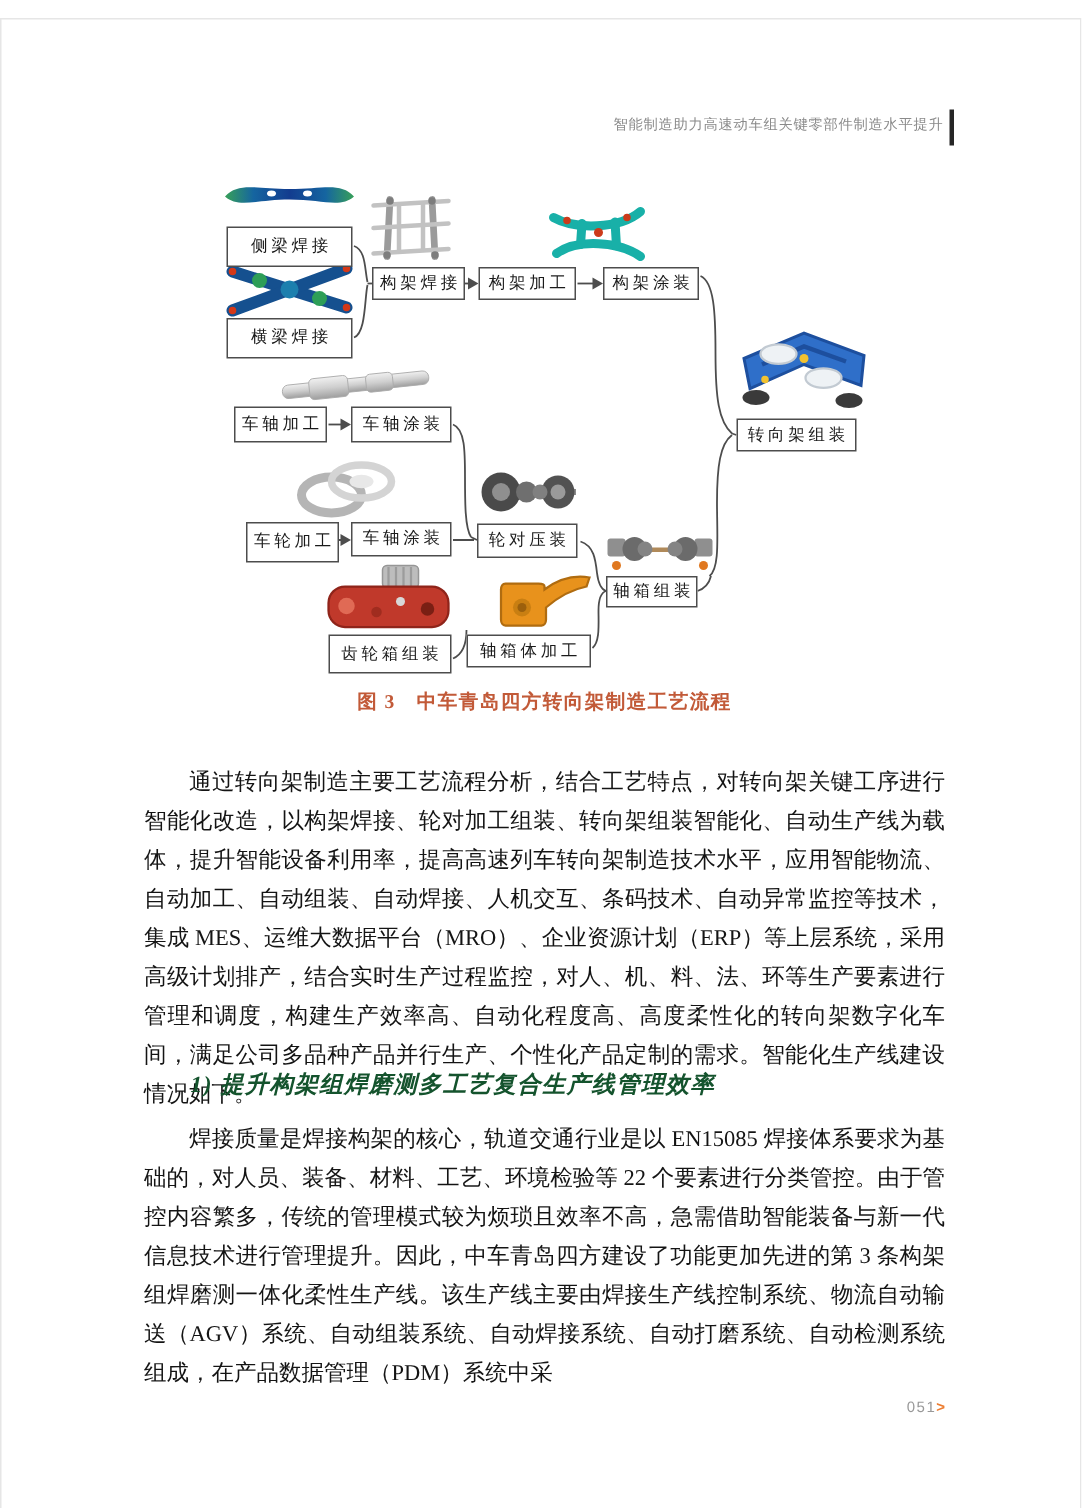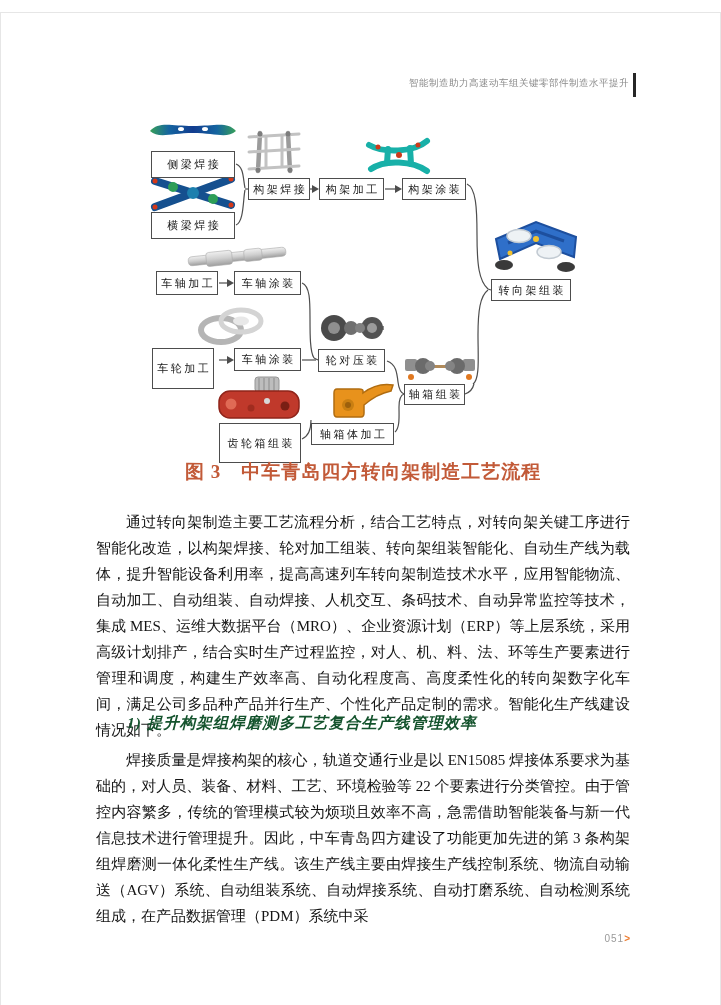--- a/index.html
+++ b/index.html
@@ -20,21 +20,21 @@
   .fc-box {
     position:absolute; border:1px solid #4d4d4d; background:#fff;
     display:flex; align-items:center; justify-content:center;
     font-size:11px; color:#1a1a1a; letter-spacing:2.5px; text-indent:2.5px;
     line-height:1;
   }
   .fc-img { position:absolute; }
   .fc-img svg { display:block; width:100%; height:100%; }
   
   .caption { position:absolute; left:95px; top:446px; width:534px; text-align:center;
-             font-weight:bold; font-size:19px; color:#c25a38; letter-spacing:1px; }
+             font-weight:bold; font-size:13px; color:#c25a38; letter-spacing:1px; }
   
   .para { position:absolute; left:95px; width:534px; font-size:15px; line-height:26px;
           color:#141414; text-align:justify; text-indent:2em; }
   .p1 { top:496px;font-family:Liberation Serif, serif; }
   .h1 { position:absolute; left:95px; top:700px; width:534px; text-indent:2em;
         font-size:15.5px; font-weight:bold; font-style:italic; color:#14532d; letter-spacing:1px; }
   .p2 { top:734px; }
   
   .pagenum { position:absolute; left:560px; top:920px; width:70px; text-align:right;
              font-family:"Liberation Sans","DejaVu Sans",sans-serif;
@@ -239,26 +239,26 @@
       </svg>
     </div>
 
     <div class="fc-box" style="left:150px;top:138px;width:84px;height:27px">侧梁焊接</div>
     <div class="fc-box" style="left:150px;top:199px;width:84px;height:27px">横梁焊接</div>
     <div class="fc-box" style="left:247px;top:165px;width:62px;height:22px">构架焊接</div>
     <div class="fc-box" style="left:318px;top:165px;width:65px;height:22px">构架加工</div>
     <div class="fc-box" style="left:401px;top:165px;width:64px;height:22px">构架涂装</div>
     <div class="fc-box" style="left:155px;top:258px;width:62px;height:24px">车轴加工</div>
     <div class="fc-box" style="left:233px;top:258px;width:67px;height:24px">车轴涂装</div>
-    <div class="fc-box" style="left:151px;top:335px;width:62px;height:41px">车轮加工</div>
+    <div class="fc-box" style="left:163px;top:335px;width:62px;height:27px">车轮加工</div>
     <div class="fc-box" style="left:233px;top:335px;width:67px;height:23px">车轴涂装</div>
     <div class="fc-box" style="left:317px;top:336px;width:67px;height:23px">轮对压装</div>
     <div class="fc-box" style="left:403px;top:371px;width:61px;height:21px">轴箱组装</div>
     <div class="fc-box" style="left:490px;top:266px;width:80px;height:22px">转向架组装</div>
-    <div class="fc-box" style="left:218px;top:410px;width:82px;height:40px">齿轮箱组装</div>
+    <div class="fc-box" style="left:218px;top:410px;width:82px;height:26px">齿轮箱组装</div>
     <div class="fc-box" style="left:310px;top:410px;width:83px;height:22px">轴箱体加工</div>
   </div>
 
   <div class="caption">图 3　中车青岛四方转向架制造工艺流程</div>
 
   <p class="para p1">通过转向架制造主要工艺流程分析，结合工艺特点，对转向架关键工序进行智能化改造，以构架焊接、轮对加工组装、转向架组装智能化、自动生产线为载体，提升智能设备利用率，提高高速列车转向架制造技术水平，应用智能物流、自动加工、自动组装、自动焊接、人机交互、条码技术、自动异常监控等技术，集成 MES、运维大数据平台（MRO）、企业资源计划（ERP）等上层系统，采用高级计划排产，结合实时生产过程监控，对人、机、料、法、环等生产要素进行管理和调度，构建生产效率高、自动化程度高、高度柔性化的转向架数字化车间，满足公司多品种产品并行生产、个性化产品定制的需求。智能化生产线建设情况如下。</p>
   <div class="h1">1) 提升构架组焊磨测多工艺复合生产线管理效率</div>
   <p class="para p2">焊接质量是焊接构架的核心，轨道交通行业是以 EN15085 焊接体系要求为基础的，对人员、装备、材料、工艺、环境检验等 22 个要素进行分类管控。由于管控内容繁多，传统的管理模式较为烦琐且效率不高，急需借助智能装备与新一代信息技术进行管理提升。因此，中车青岛四方建设了功能更加先进的第 3 条构架组焊磨测一体化柔性生产线。该生产线主要由焊接生产线控制系统、物流自动输送（AGV）系统、自动组装系统、自动焊接系统、自动打磨系统、自动检测系统组成，在产品数据管理（PDM）系统中采</p>
 
   <div class="pagenum"><span>051</span><span class="arrow">&gt;</span></div>

